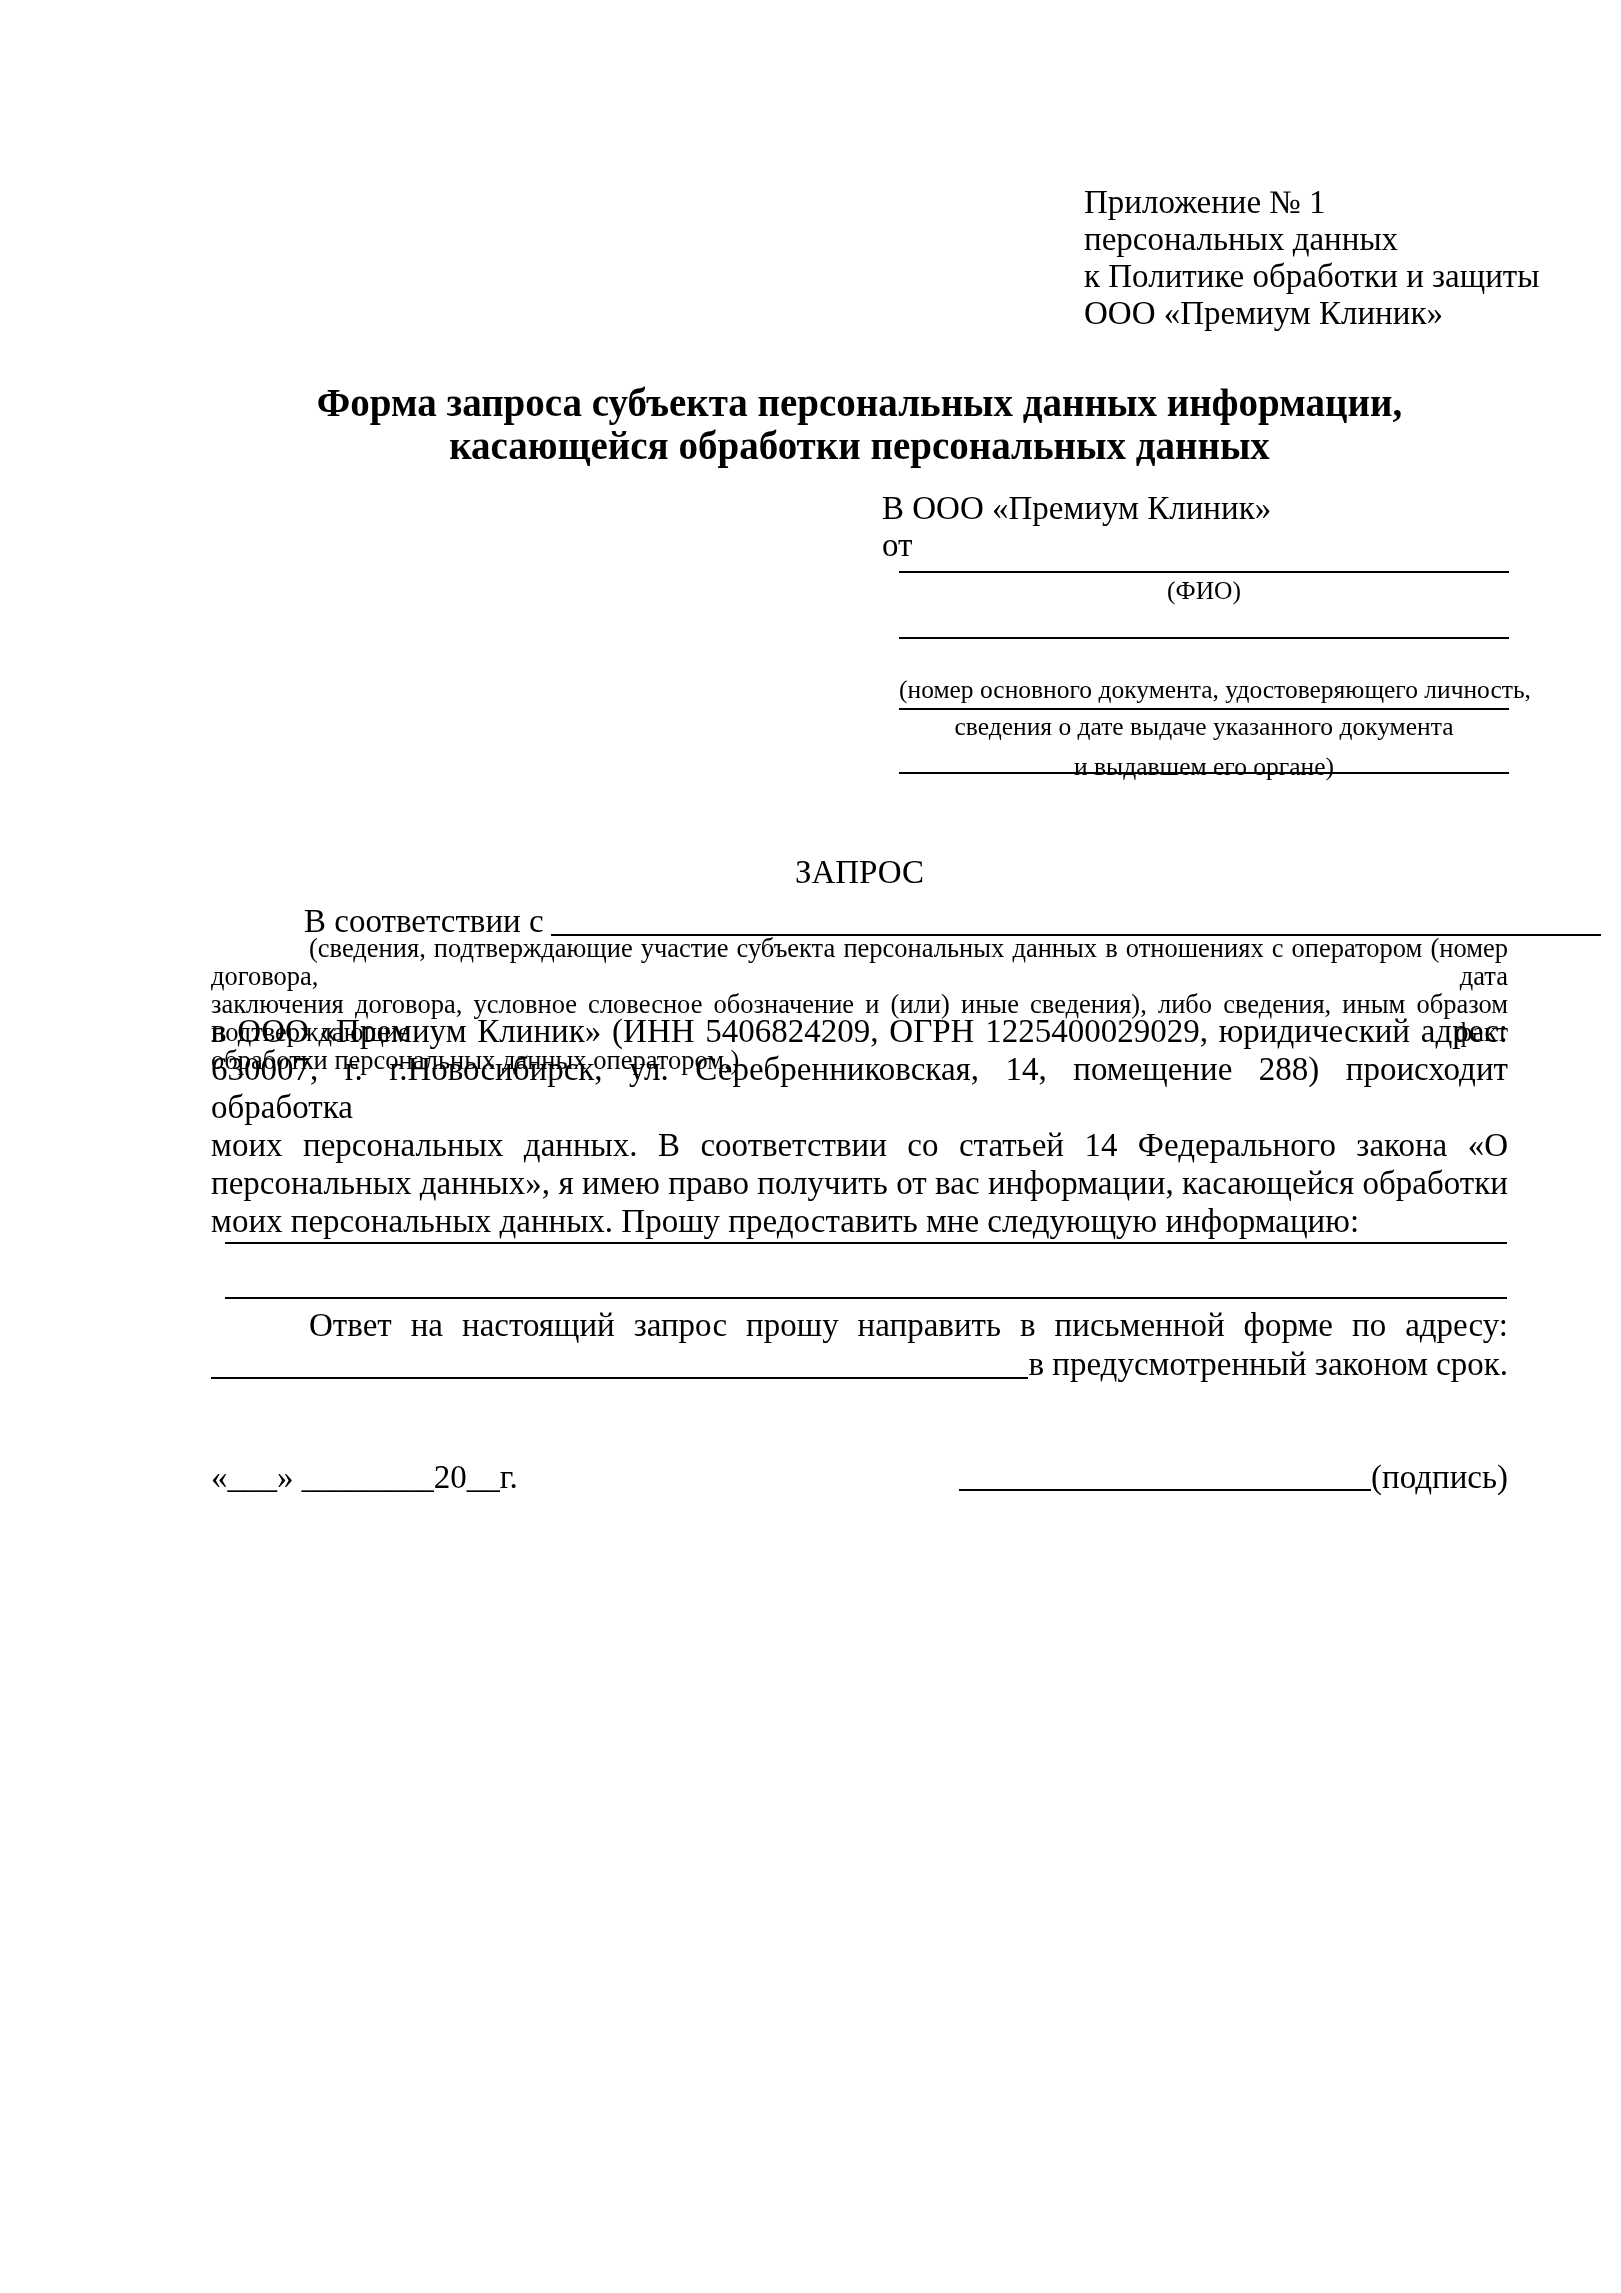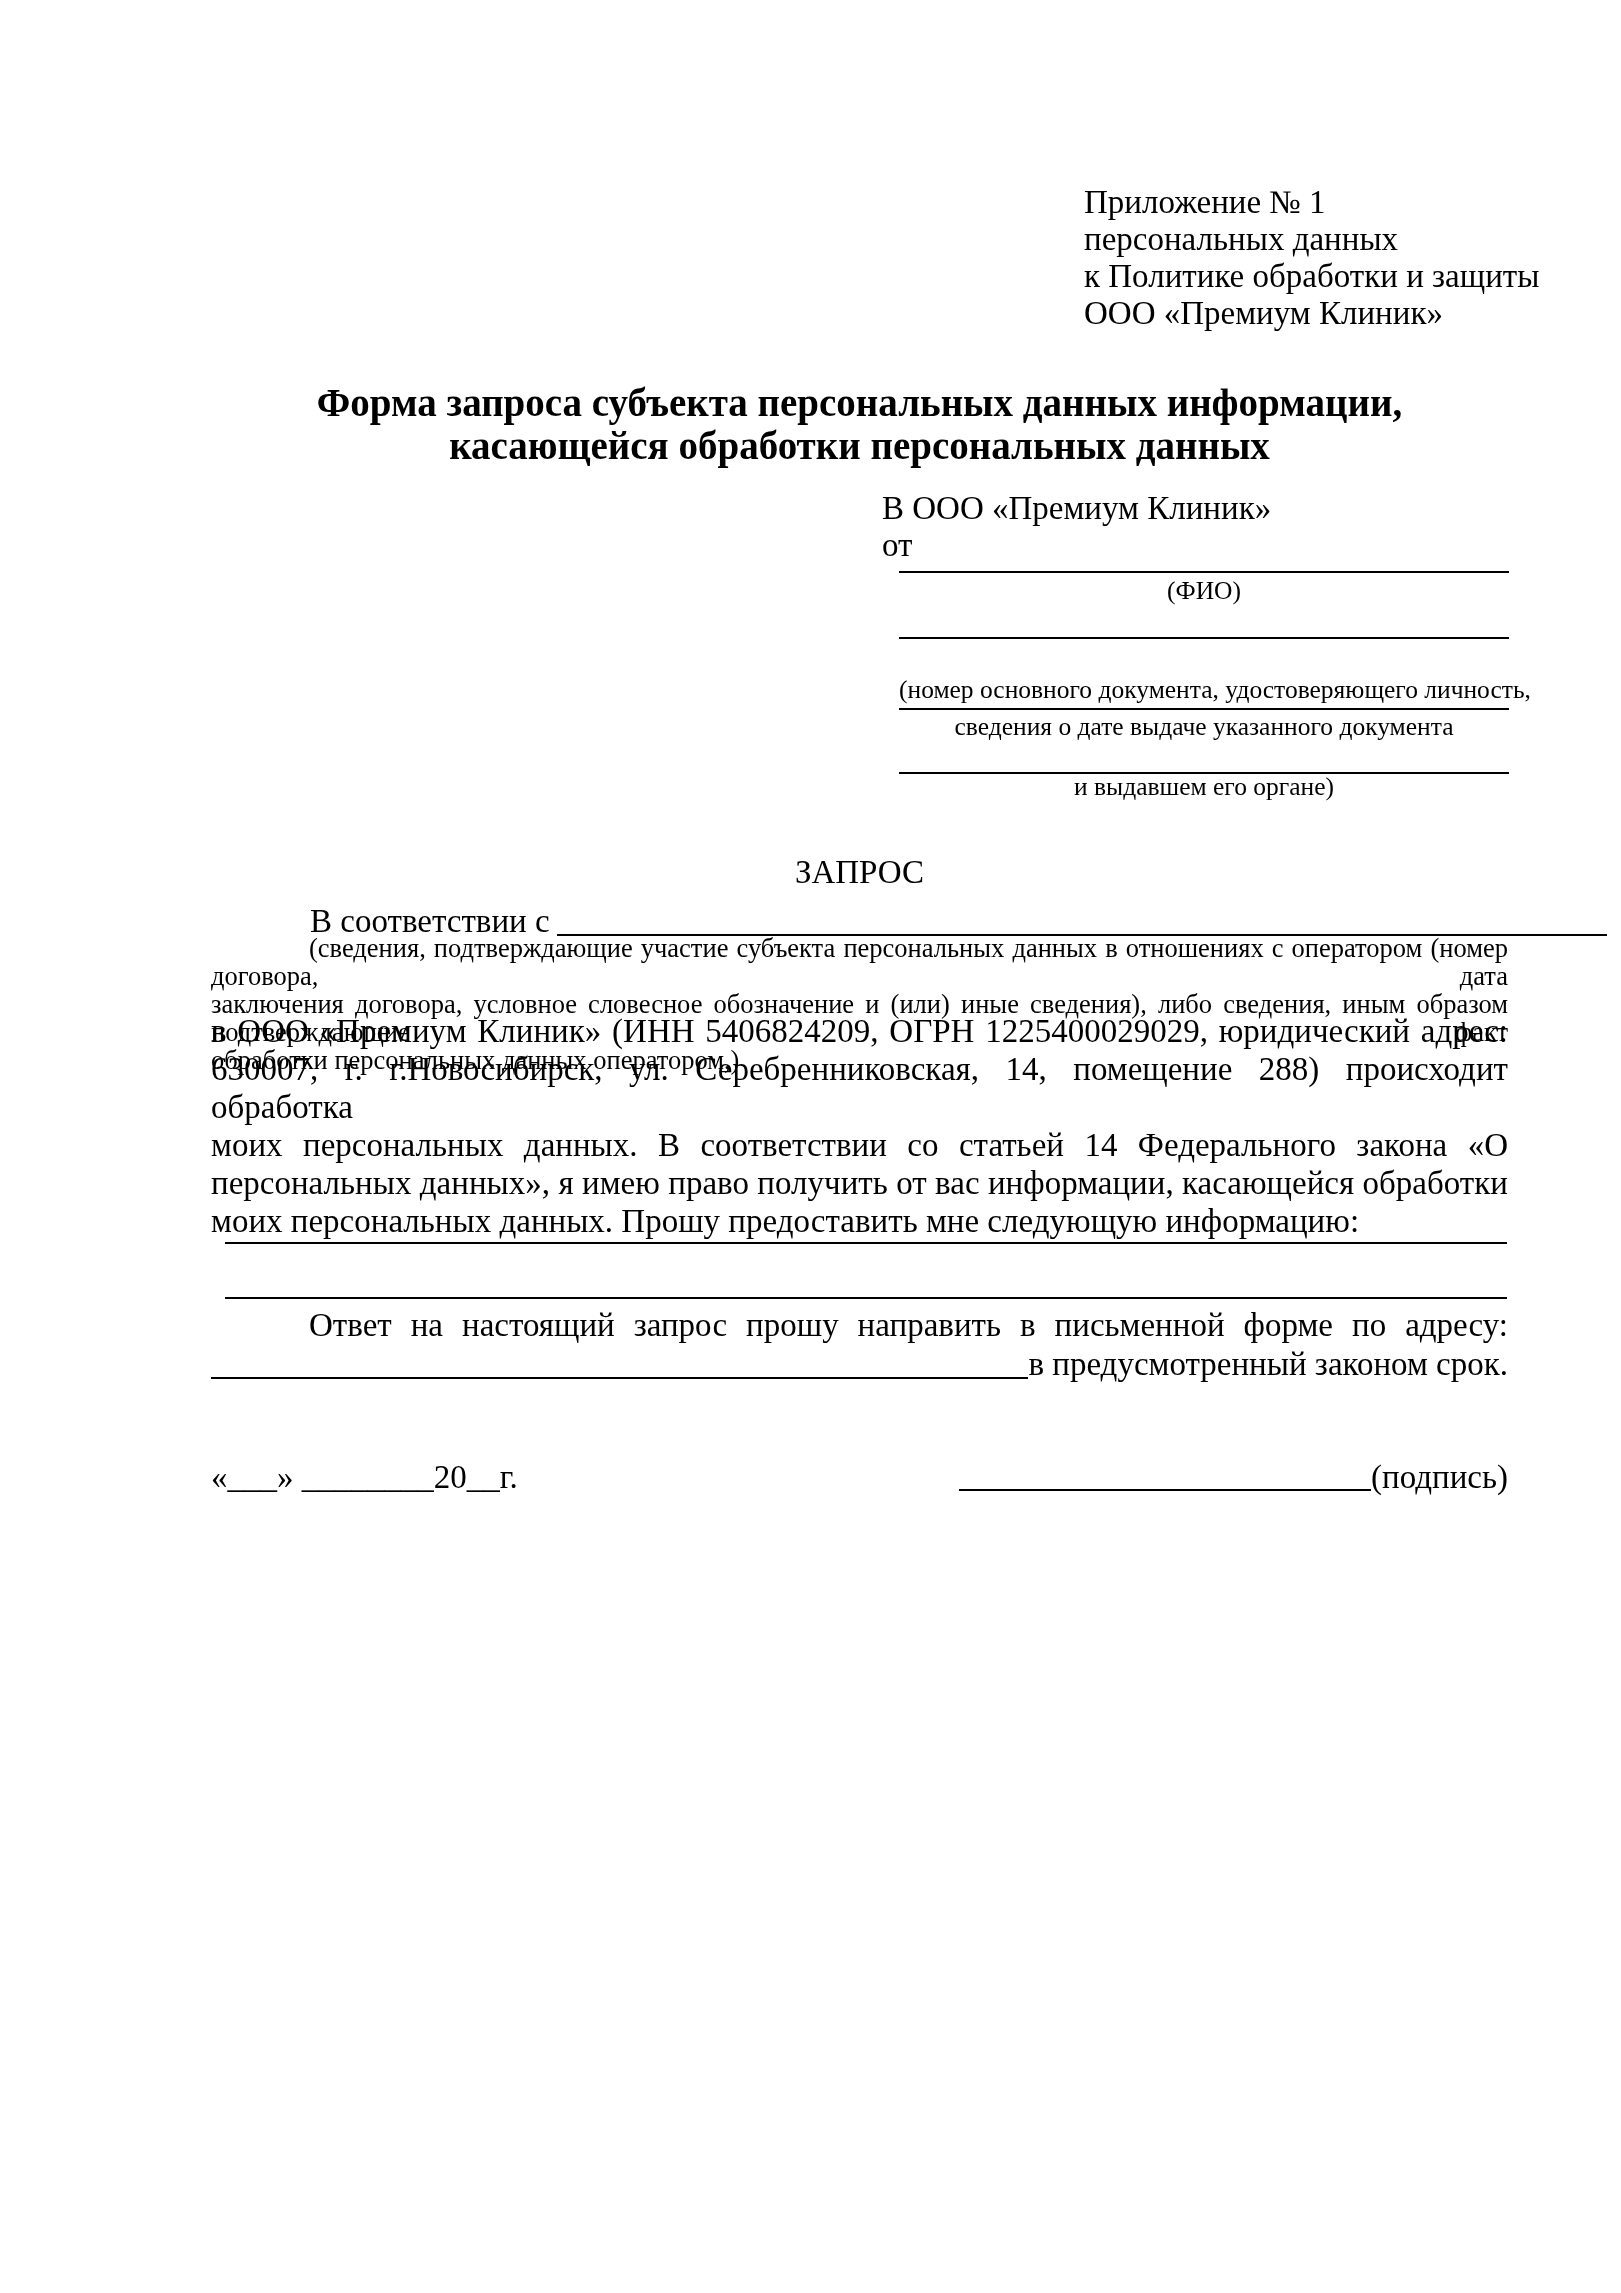--- a/index.html
+++ b/index.html
@@ -37,21 +37,21 @@
     left:899px;width:610px;
     text-align:center;
     font-size:25.5px;line-height:29px;
     white-space:nowrap;
   }
 
   
   .request-heading{left:211px;top:853px;width:1297px;text-align:center;line-height:39px;}
 
   .intro-row{
-    left:212px;top:902px;width:1297px;
+    left:206px;top:902px;width:1297px;
     display:flex;align-items:flex-end;
     line-height:39px;padding-left:98px;
   }
   .intro-row .lead{white-space:nowrap;}
   .fill{flex:1 1 auto;height:0;border-bottom:2.9px solid #000;margin-bottom:4.9px;margin-left:7.8px;}
 
   .note-block{
     left:211px;top:934px;width:1297px;
     font-size:26.5px;line-height:28px;
   }
@@ -105,21 +105,21 @@
   <div class="abs rule rule-wide" style="top:571px;"></div>
   <div class="abs caption" style="top:576px;">(ФИО)</div>
 
   <div class="abs rule rule-wide" style="top:637px;"></div>
   <div class="abs caption" style="top:675px;">(номер основного документа, удостоверяющего личность,</div>
 
   <div class="abs rule rule-wide" style="top:708px;"></div>
   <div class="abs caption" style="top:712px;">сведения о дате выдаче указанного документа</div>
 
   <div class="abs rule rule-wide" style="top:772px;"></div>
-  <div class="abs caption" style="top:772px;">и выдавшем его органе)</div>
+  <div class="abs caption" style="top:752px;">и выдавшем его органе)</div>
 
   <div class="abs request-heading">ЗАПРОС</div>
 
   <div class="abs intro-row">
     <span class="lead">В соответствии с</span>
     <span class="fill"></span>
   </div>
 
   <div class="abs note-block">
     <div class="just first">(сведения, подтверждающие участие субъекта персональных данных в отношениях с оператором (номер договора, дата</div>

